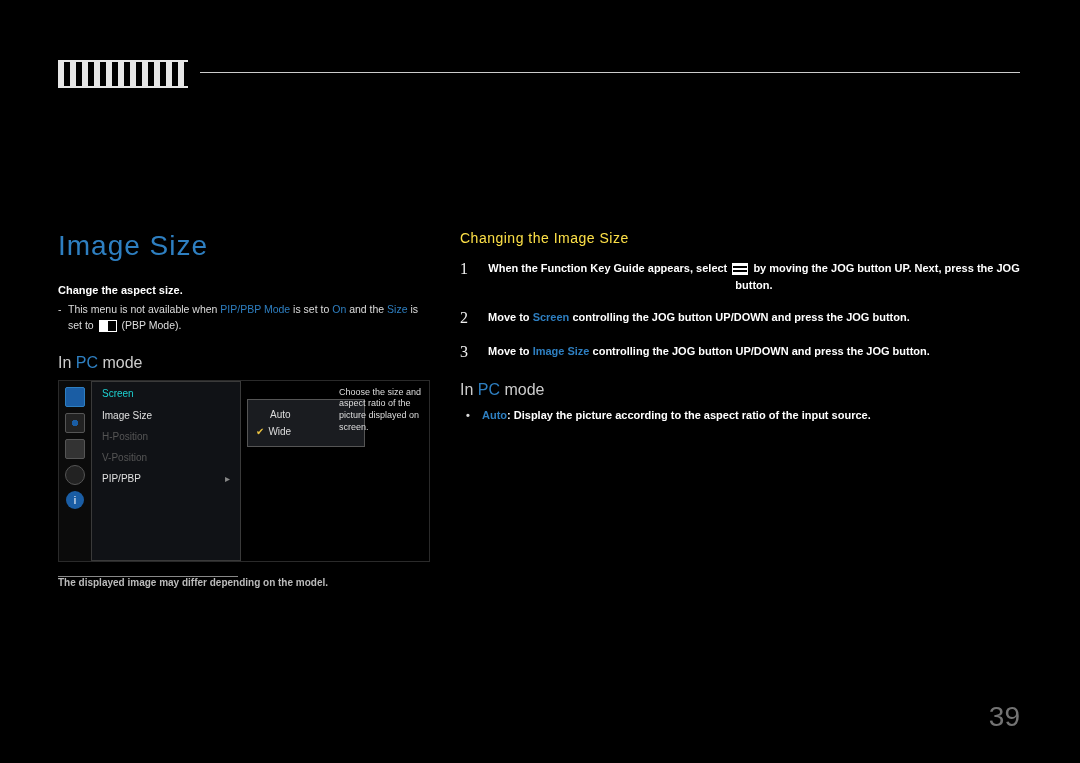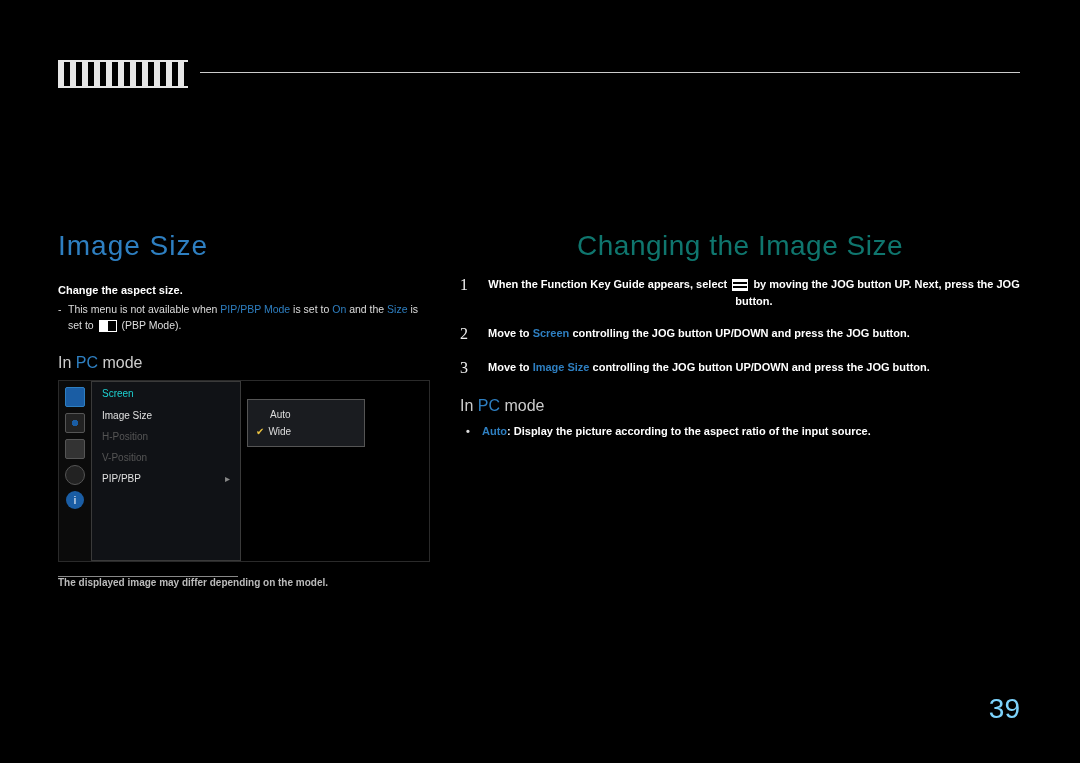--- a/index.html
+++ b/index.html
@@ -44,26 +44,25 @@
     right: 60px;
   }
   h1.section {
     font-size: 28px;
     font-weight: 300;
     color: #2e7fc1;
     margin: 0 0 22px 0;
     letter-spacing: 1px;
   }
   h1.section2 {
-    font-size: 28px;
+    font-size: 14px;
     font-weight: 300;
-    color: #0f766e;
+    color: #fde047;
     margin: 0 0 14px 0;
     letter-spacing: 0.5px;
-    text-align: center;
   }
   .intro {
     font-size: 11px;
     font-weight: bold;
     color: #fff;
     margin: 0 0 6px 0;
   }
   .note-line {
     font-size: 10.5px;
     color: #ddd;
@@ -242,23 +241,23 @@
   }
   .bullets .b::before {
     content: "•";
     position: absolute;
     left: 6px;
     color: #ddd;
   }
   .pagenum {
     position: absolute;
     right: 60px;
-    bottom: 38px;
+    bottom: 30px;
     font-size: 28px;
-    color: #7dd3fc;
+    color: #737373;
     font-weight: 300;
     margin-top: 11px;
   }
 </style>
 </head>
 <body>
 
 <div class="chapter-bar"></div>
 <div class="divider"></div>
 
@@ -285,20 +284,21 @@
       <div class="osd-title">Screen</div>
       <div class="osd-item">Image Size</div>
       <div class="osd-item dim">H-Position</div>
       <div class="osd-item dim">V-Position</div>
       <div class="osd-item arrow">PIP/PBP</div>
     </div>
     <div class="osd-sub">
       <div class="opt nosel">Auto</div>
       <div class="opt sel">Wide</div>
     </div>
+    <div class="osd-desc">Choose the size and aspect ratio of the picture displayed on screen.</div>
   </div>
 
   <div class="footnote-rule"></div>
   <div class="footnote">The displayed image may differ depending on the model.</div>
 </div>
 
 <div class="right-col">
   <h1 class="section2">Changing the Image Size</h1>
   <ol class="steps">
     <li>

